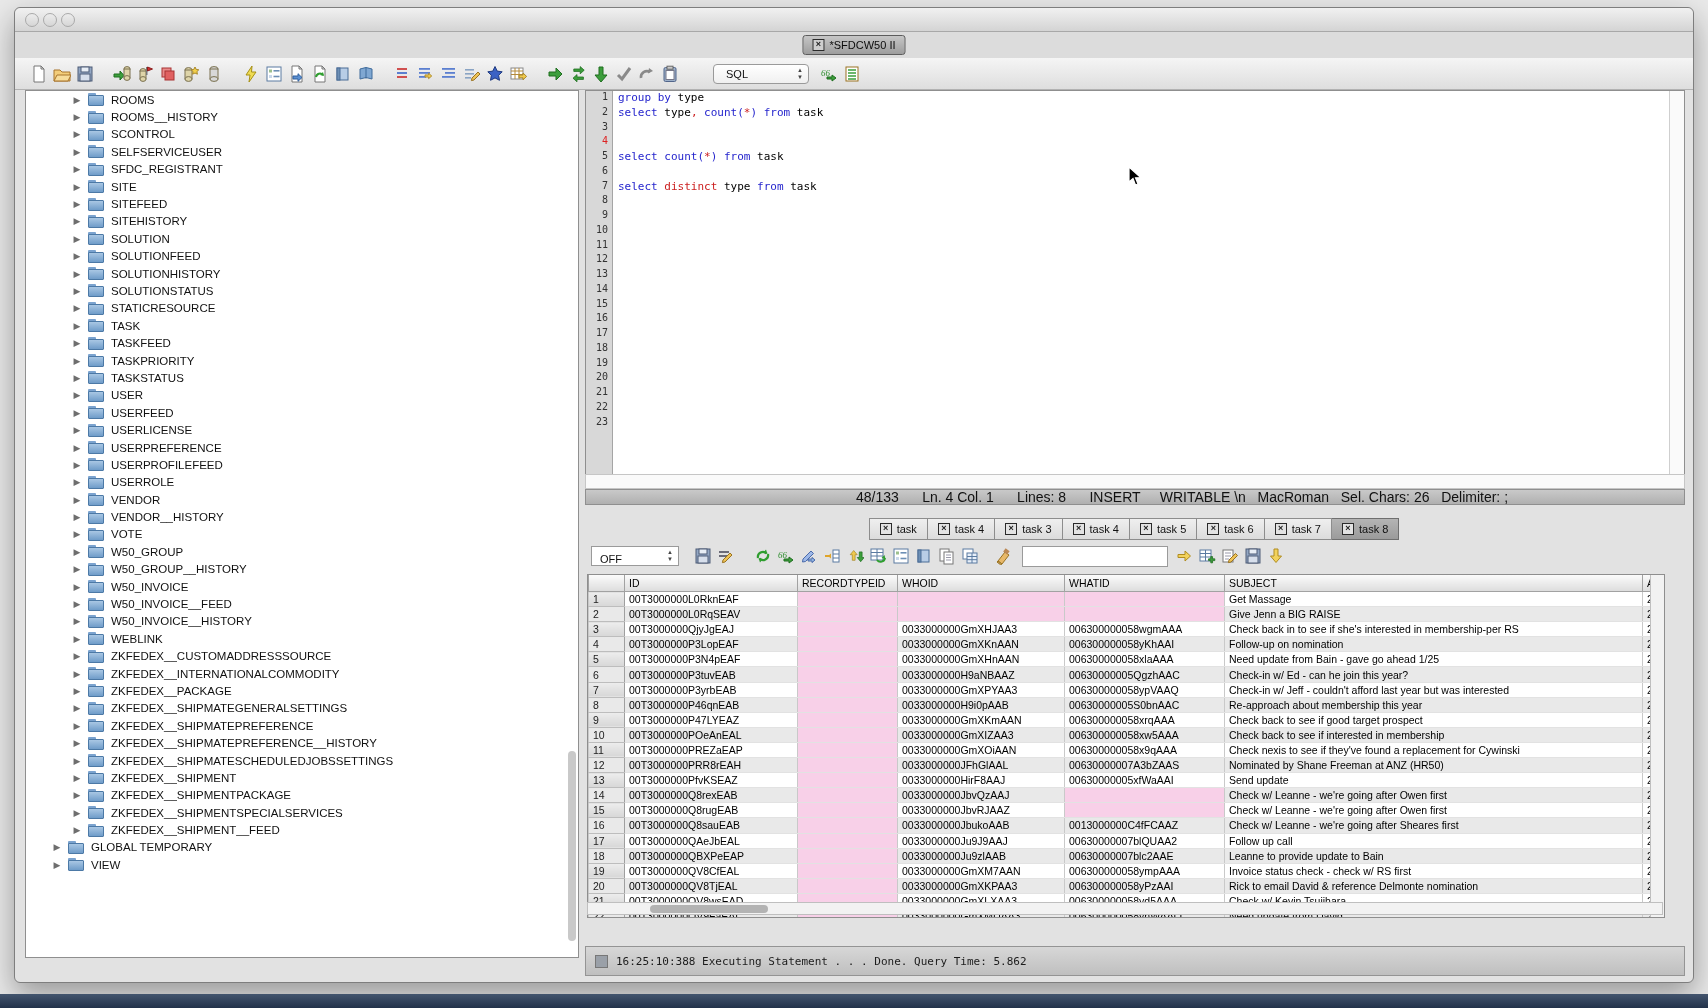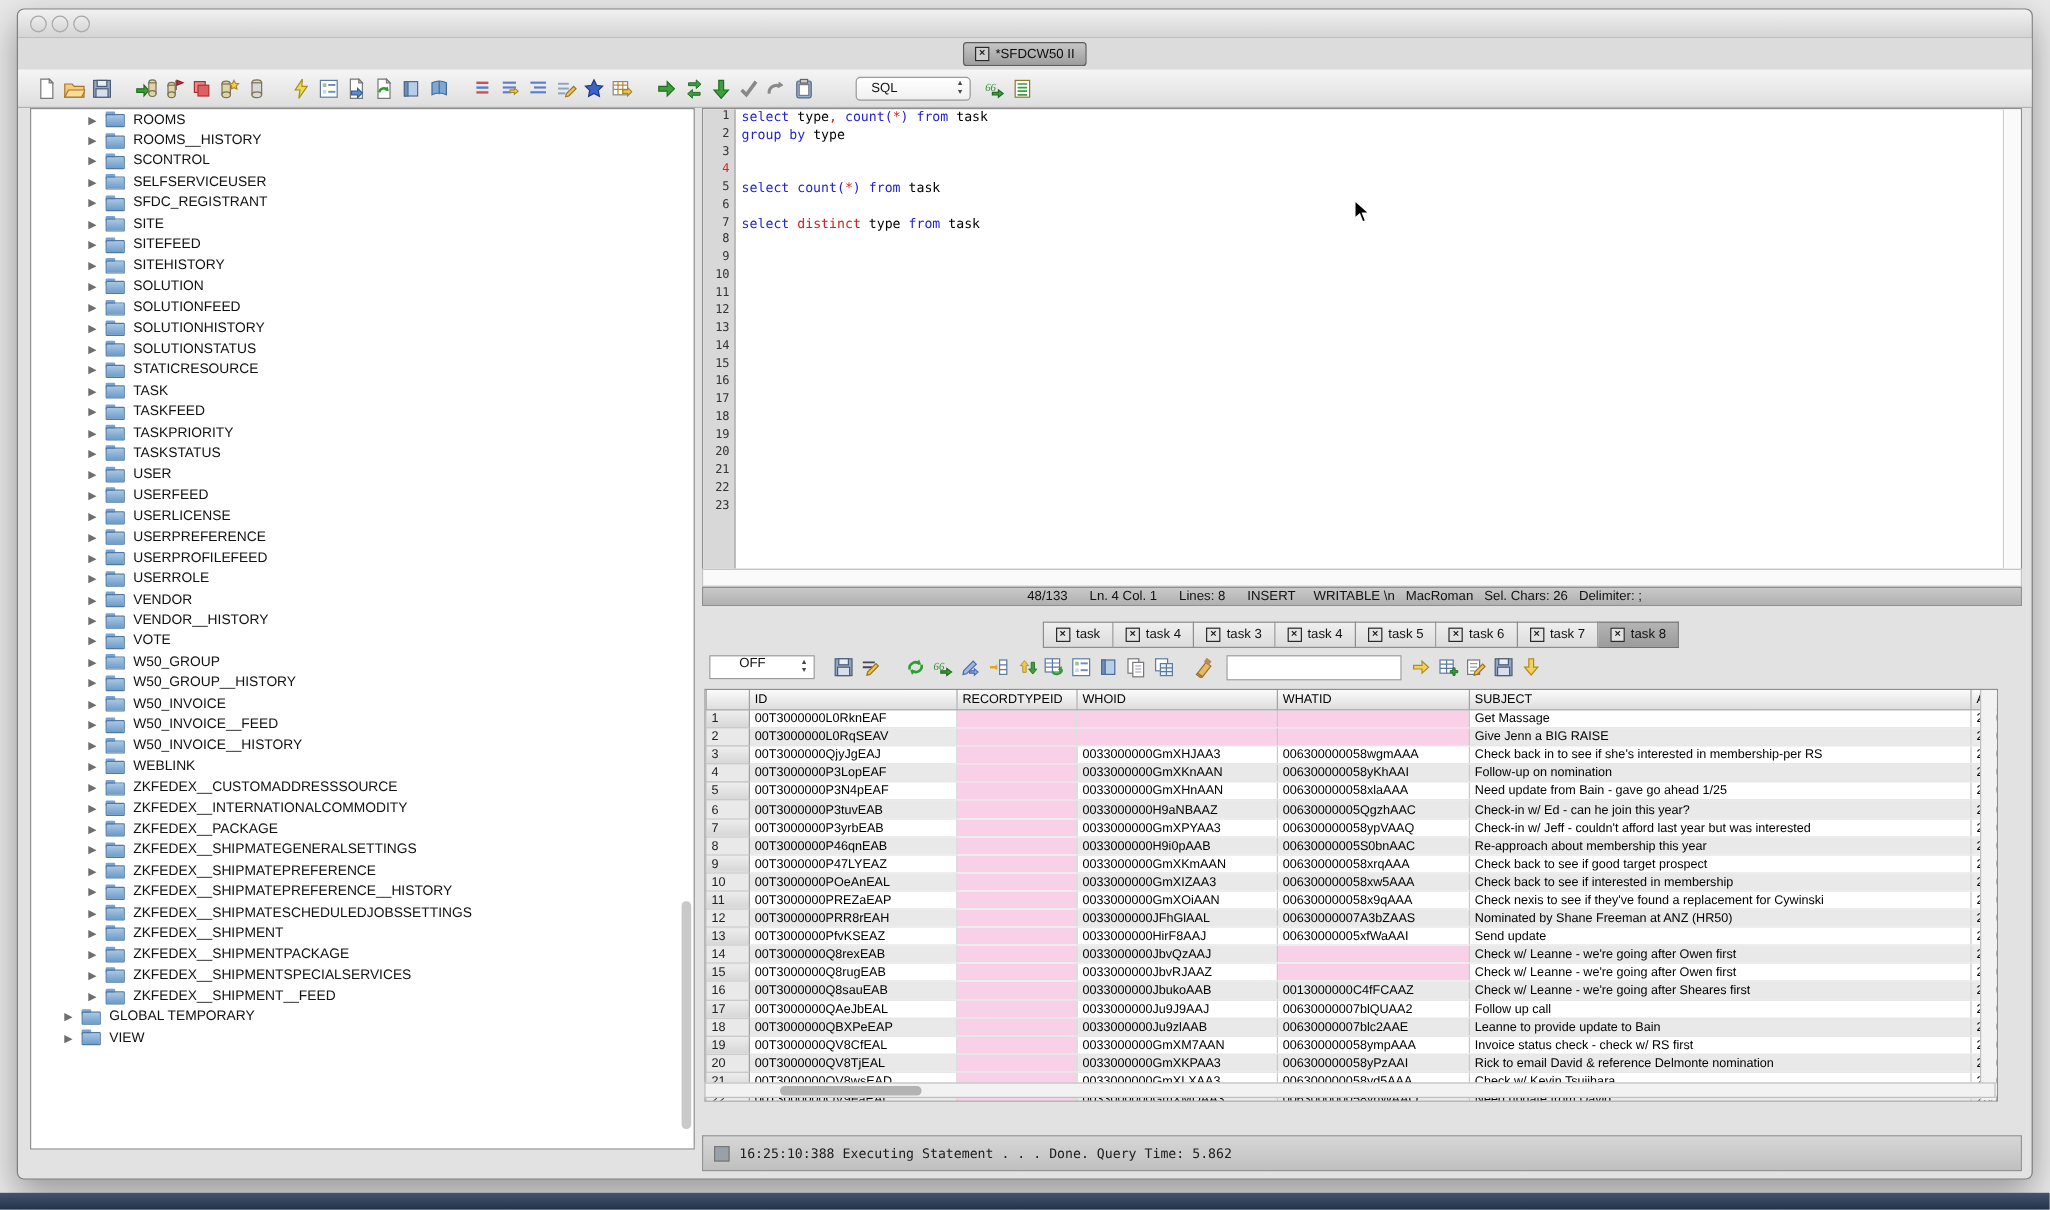--- a/index.html
+++ b/index.html
@@ -62,35 +62,35 @@
   #code{position:absolute;left:27px;top:0;right:14px;height:100%;}
   .cl{height:14.75px;font:11px "DejaVu Sans Mono",monospace;white-space:pre;padding-left:5px;}
   .cl .k{color:#2525cd;} .cl .r{color:#cc2020;} .cl .p{color:#000;}
   .cl.sel span{background:#b9d7f3;}
   #editor-vscroll{position:absolute;right:0;top:0;width:14px;height:100%;
        background:#fafafa;border-left:1px solid #cfcfcf;}
   #editor-hscroll{position:absolute;left:0;top:384px;width:1098px;height:13px;
        background:#fafafa;border:1px solid #c6c6c6;}
   #editor-status{position:absolute;left:0;top:399px;width:1098px;height:14px;
        background:linear-gradient(#c9c9c9,#b0b0b0);border:1px solid #8f8f8f;
-       font-size:11px;color:#111;white-space:pre;line-height:14px;}
+       font-size:14px;color:#111;white-space:pre;line-height:14px;}
   #editor-status span{position:absolute;left:270px;top:0;}
   
   #result-tabs{position:absolute;left:0;top:428px;width:1098px;height:22px;
        display:flex;justify-content:center;}
   .rtab{height:20px;border:1px solid #8d8d8d;border-left:none;display:flex;align-items:center;
        gap:5px;padding:0 10px;font-size:11px;color:#111;
        background:linear-gradient(#efefef,#dcdcdc);}
   .rtab:first-child{border-left:1px solid #8d8d8d;}
   .rtab.active{background:linear-gradient(#b4b4b4,#9b9b9b);border-color:#6f6f6f;}
   .rtab .closebox{background:#e3e3e3;}
   #result-toolbar{position:absolute;left:0;top:452px;width:1098px;height:28px;
        display:flex;align-items:center;}
   #off-combo{width:88px;height:20px;background:#fff;border:1px solid #9a9a9a;margin-left:6px;
-       font-size:11px;color:#111;display:flex;align-items:flex-start;padding-left:24px;
+       font-size:11px;color:#111;display:flex;align-items:flex-end;padding-left:8px;
        box-sizing:border-box;position:relative;}
   #filter-input{width:140px;height:17px;border:1px solid #9a9a9a;background:#fff;margin:0 6px;
        font-size:11px;}
   
   #grid{position:absolute;left:2px;top:484px;width:1076px;height:342px;background:#fff;
        border:1px solid #8e8e8e;overflow:hidden;}
   table{border-collapse:collapse;table-layout:fixed;width:1078px;}
   col.c-num{width:36px;} col.c-id{width:173px;} col.c-rt{width:100px;}
   col.c-who{width:167px;} col.c-what{width:160px;} col.c-subj{width:418px;} col.c-ac{width:24px;}
   th{height:16px;background:linear-gradient(#fbfbfb,#dddddd);border:1px solid #a2a2a2;
@@ -591,22 +591,22 @@
             <div class="ln">16</div>
             <div class="ln">17</div>
             <div class="ln">18</div>
             <div class="ln">19</div>
             <div class="ln">20</div>
             <div class="ln">21</div>
             <div class="ln">22</div>
             <div class="ln">23</div>
           </div>
         <div id="code">
+            <div class="cl"><span class="k">group by</span><span class="p"> type</span></div>
             <div class="cl"><span class="k">select</span><span class="p"> type</span><span class="r">,</span><span class="k"> count(</span><span class="r">*</span><span class="k">) from</span><span class="p"> task</span></div>
-            <div class="cl"><span class="k">group by</span><span class="p"> type</span></div>
             <div class="cl"></div>
             <div class="cl"></div>
             <div class="cl"><span class="k">select count(</span><span class="r">*</span><span class="k">) from</span><span class="p"> task</span></div>
             <div class="cl"></div>
             <div class="cl"><span class="k">select</span><span class="r"> distinct</span><span class="p"> type</span><span class="k"> from</span><span class="p"> task</span></div>
             <div class="cl"></div>
             <div class="cl"></div>
             <div class="cl"></div>
             <div class="cl"></div>
             <div class="cl"></div>

